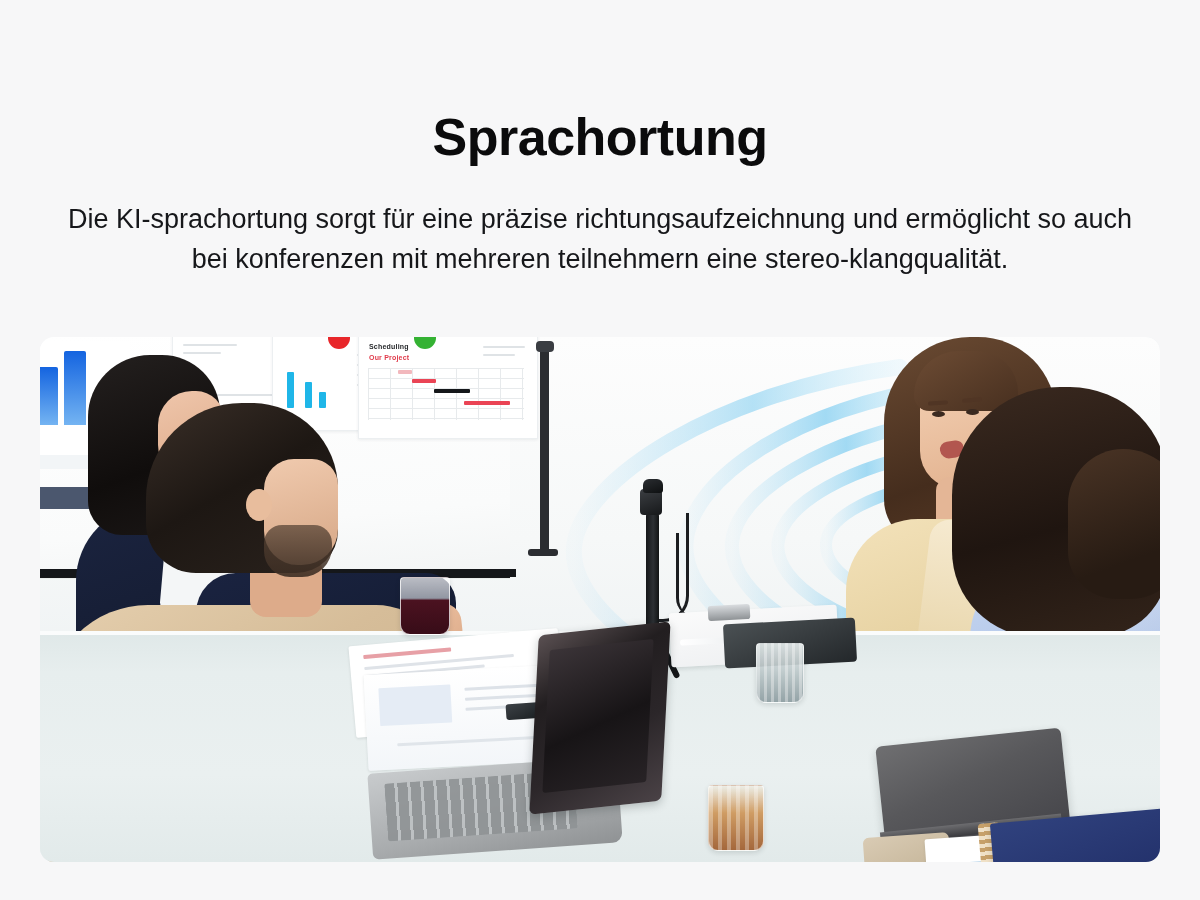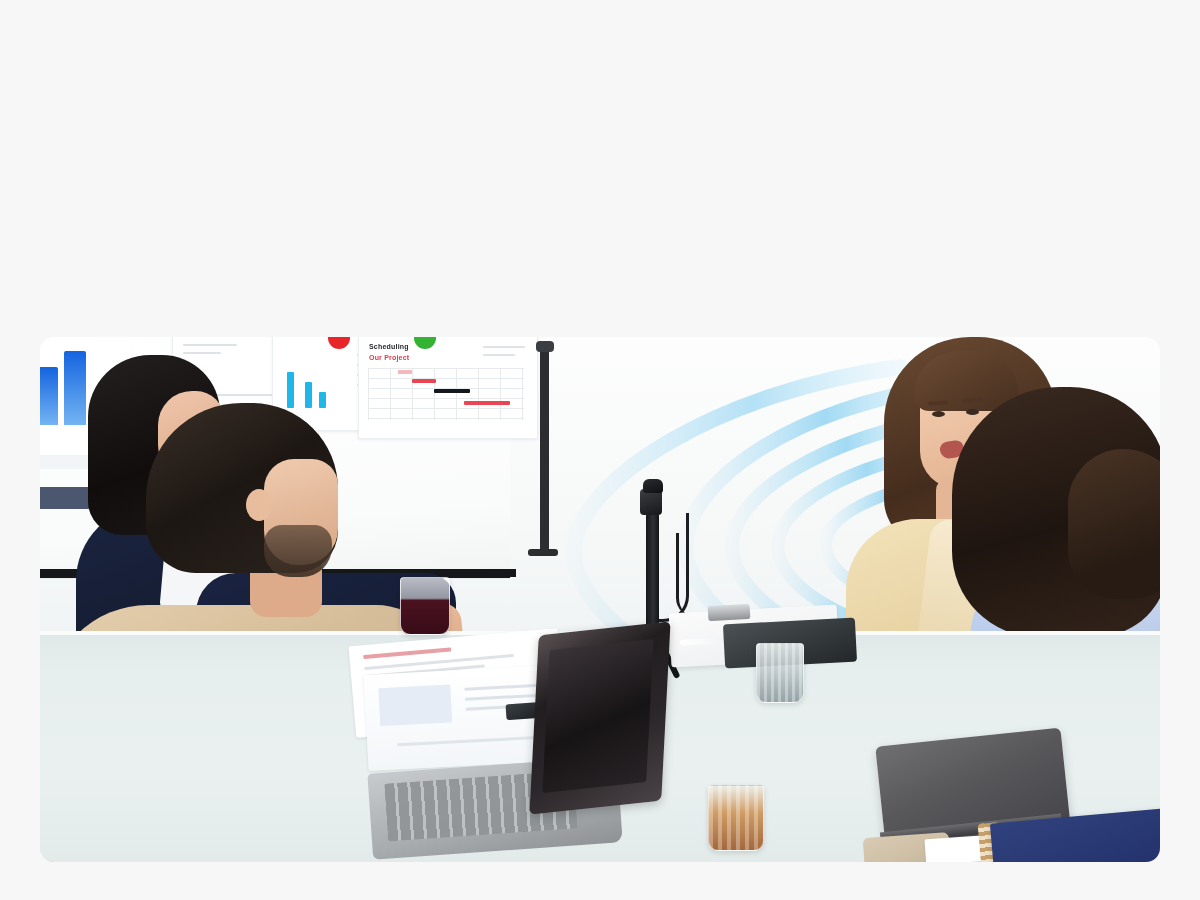--- a/index.html
+++ b/index.html
@@ -726,21 +726,23 @@
     background: linear-gradient(160deg, #3c4146, #1b1f22);
     border-radius: 3px;
     transform: rotate(-4deg);
   }
 </style>
 </head>
 <body>
 
 <div class="page">
 
-
+  <h1 class="hero-title">Sprachortung</h1>
+
+  <p class="hero-desc">Die KI-sprachortung sorgt für eine präzise richtungsaufzeichnung und ermöglicht so auch bei konferenzen mit mehreren teilnehmern eine stereo-klangqualität.</p>
 
   <div class="photo-card">
     <div class="scene">
 
       <div class="wall"></div>
 
       <div class="whiteboard">
         <div class="left-screen">
           <div class="bar b1"></div>
           <div class="bar b2"></div>

